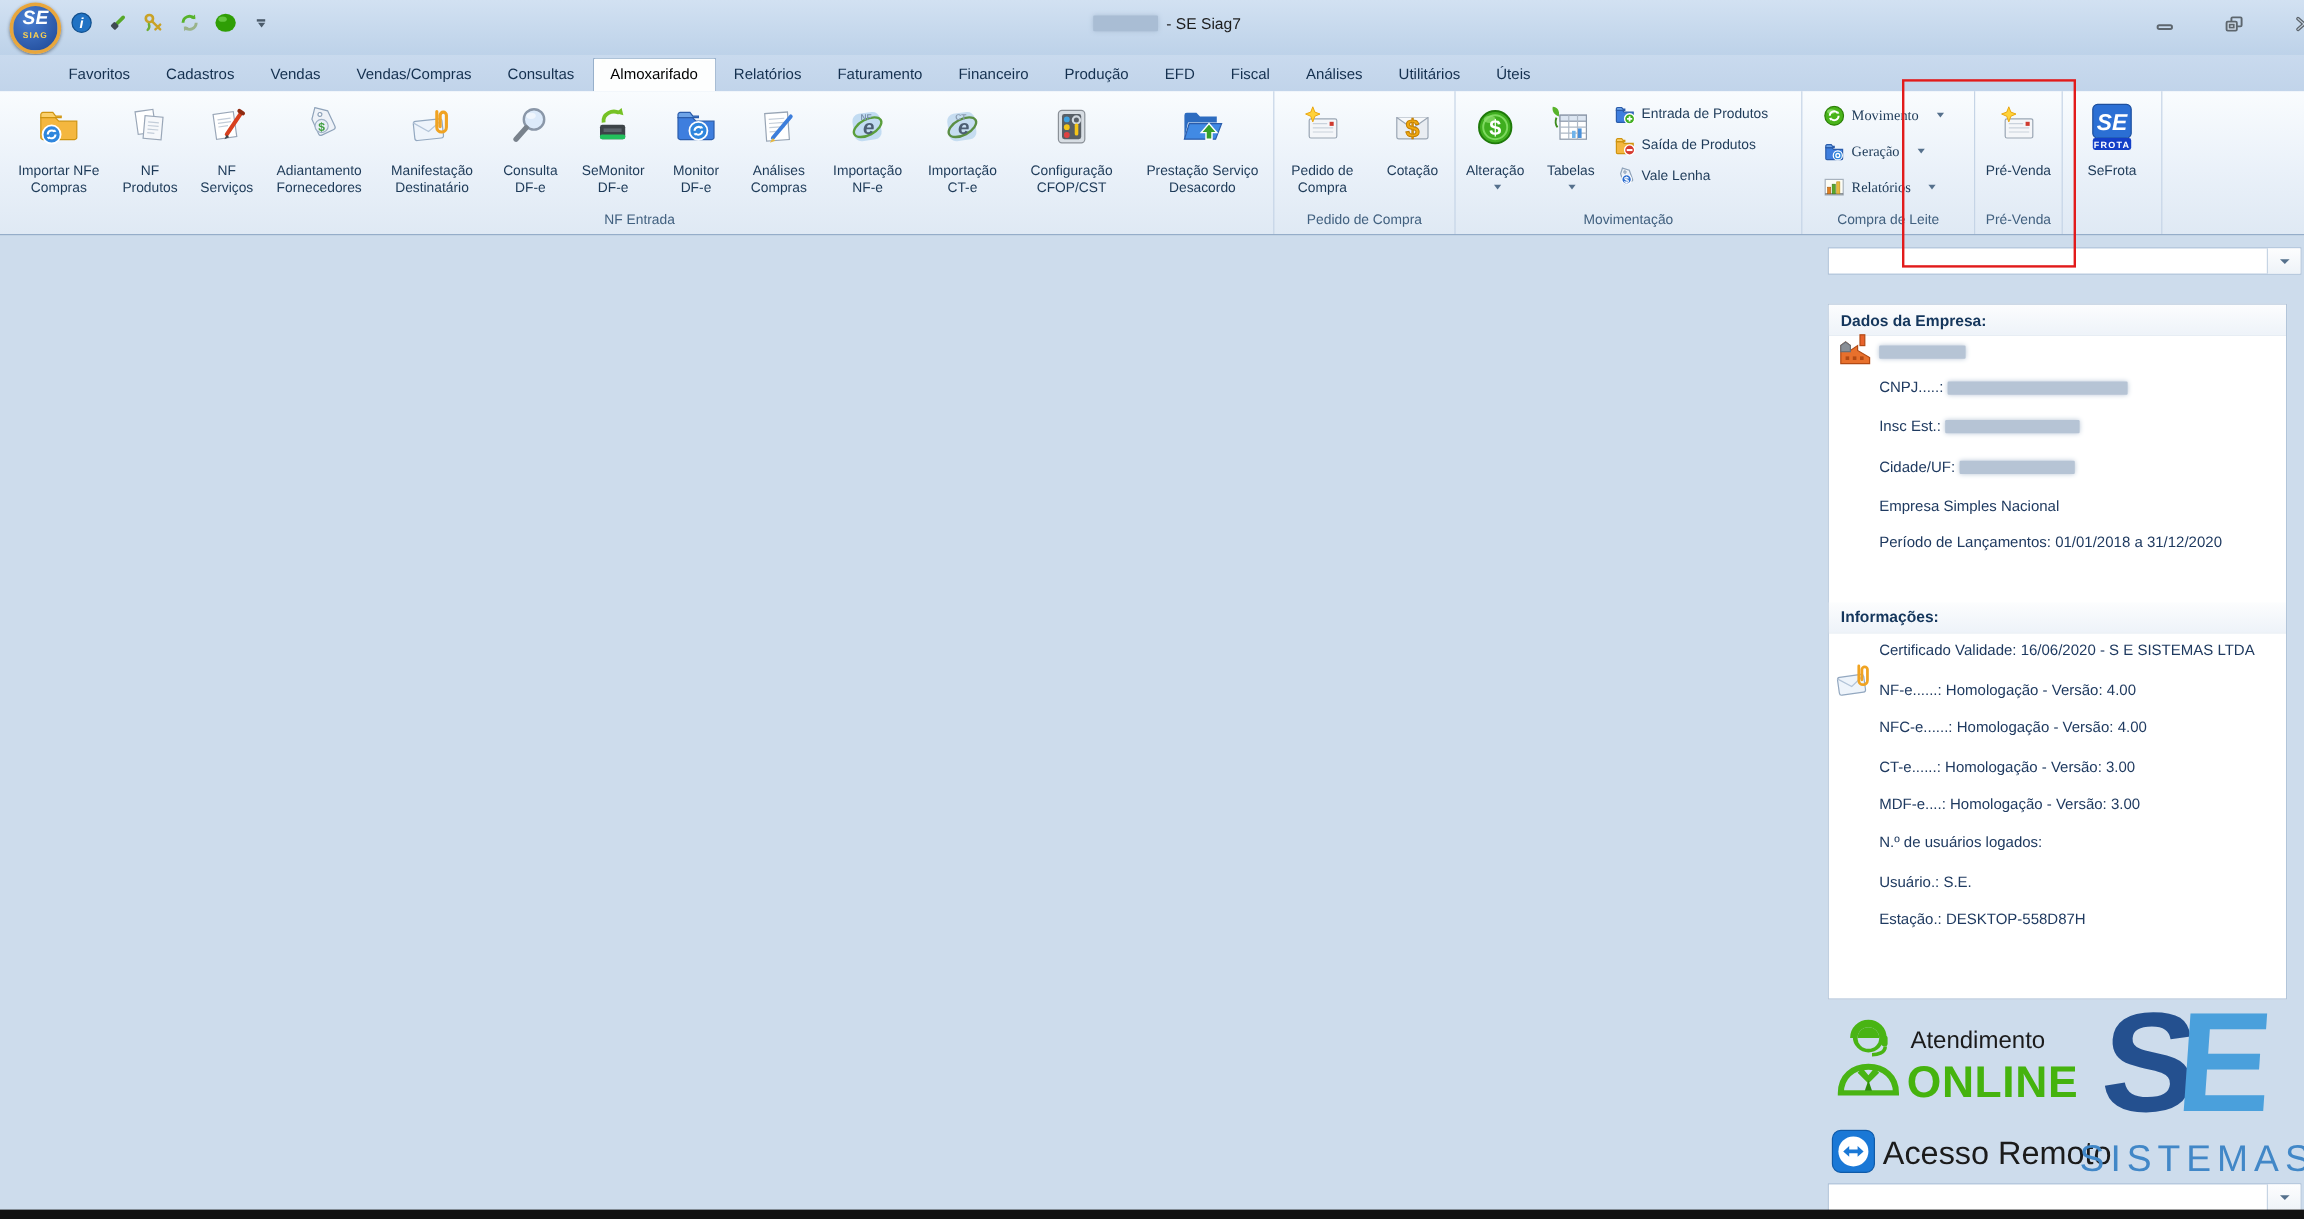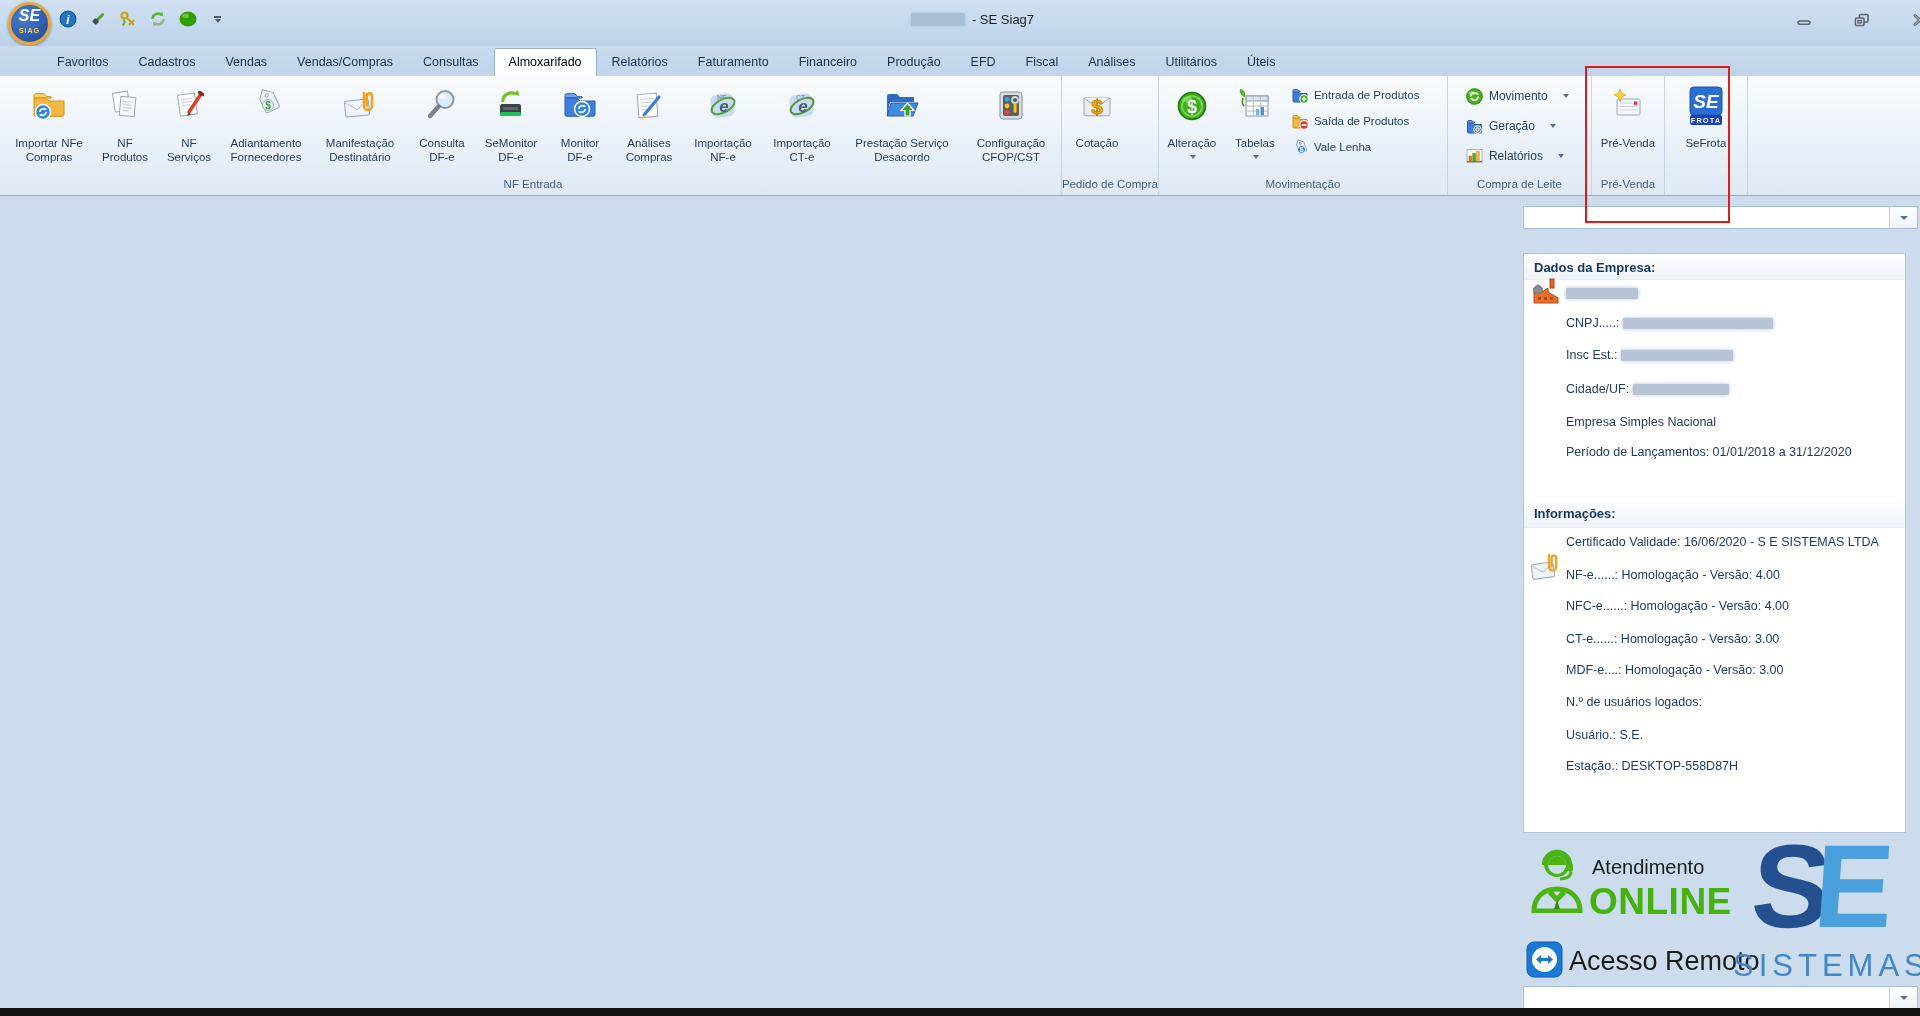--- a/index.html
+++ b/index.html
@@ -30,21 +30,21 @@
   .ribbon{position:absolute;top:76px;left:0;right:0;height:120px;background:linear-gradient(#f9fcfe,#eaf1f9 55%,#dfe9f4);border-bottom:1px solid #95adc9;display:flex;padding-left:5px;box-sizing:border-box;}
   .rgroup{display:flex;flex-direction:column;border-right:1px solid #c5d4e6;box-sizing:border-box;}
   .rbtns{flex:1;display:flex;align-items:stretch;}
   .rcap{height:19px;line-height:16px;text-align:center;font-size:11.5px;color:#41607f;white-space:nowrap;}
   .rbtn{display:flex;flex-direction:column;align-items:center;padding-top:7px;font-size:11.5px;color:#1d3a58;box-sizing:border-box;cursor:default;}
   .ric{height:46px;display:flex;align-items:center;justify-content:center;}
   .rlb{line-height:13.5px;text-align:center;margin-top:8px;white-space:nowrap;}
   .arr{display:inline-block;width:0;height:0;border-left:3.5px solid transparent;border-right:3.5px solid transparent;border-top:4px solid #55708c;vertical-align:middle;margin-left:3px;}
   .smallcol{display:flex;flex-direction:column;padding:9px 4px 0 6px;gap:6px;}
   .sbtn{display:flex;align-items:center;gap:5px;font-size:11.5px;color:#1d3a58;height:20px;white-space:nowrap;text-align:center;}
-  .leitecol{display:flex;flex-direction:column;padding:10px 0 0 18px;gap:10px;}
+  .leitecol{display:flex;flex-direction:column;padding:10px 0 0 18px;gap:10px;font-family:Liberation Serif, serif;}
   .mbtn{display:flex;align-items:center;gap:6px;font-size:12px;color:#1d3a58;height:20px;white-space:nowrap;}
   .mbtn .arr{margin-left:9px;}
 
   
   .hl{position:absolute;left:1585px;top:66px;width:141px;height:153px;border:2px solid #e21b1b;z-index:9;}
 
   
   .combo{position:absolute;background:#fff;border:1px solid #a9bed6;display:flex;box-sizing:border-box;}
   .combo .cfield{flex:1;}
   .combo .cbtn{width:27px;border-left:1px solid #c6d4e4;display:flex;align-items:center;justify-content:center;background:linear-gradient(#fdfdfe,#eef3f8);}
@@ -297,50 +297,61 @@
           <span class="ric">
               <svg width="40" height="40" viewBox="0 0 40 40">
                 <rect x="8" y="8" width="23" height="23" rx="6" fill="#c6ddf1" transform="rotate(-8 19.5 19.5)"></rect>
                 <ellipse cx="20" cy="20" rx="12.5" ry="6.5" fill="none" stroke="#5a8e44" stroke-width="2" transform="rotate(-28 20 20)"></ellipse>
                 <text x="14" y="14" font-size="7" font-weight="bold" fill="#8a9cb0">CT</text>
                 <text x="21" y="26" font-size="17" font-style="italic" font-weight="bold" fill="#4d5f74" text-anchor="middle">e</text>
               </svg>
             </span>
           <span class="rlb"><span>Importação</span><br><span>CT-e</span></span>
         </div>
-        <div class="rbtn" style="width:118px">
-          <span class="ric">
-              <svg width="40" height="40" viewBox="0 0 40 40">
-                <path d="M5 30V10a2 2 0 0 1 2-2h8l3 3h14v5H8z" fill="#2d6cc0"></path>
-                <path d="M5 30l4-13h27l-5 13z" fill="#418ae4" stroke="#2a5cab"></path>
-                <path d="M23 30v-5.5h-4l6.5-7.5 6.5 7.5h-4V30z" fill="#35a02c" stroke="#fff" stroke-width="1.2"></path>
-              </svg>
-            </span>
-          <span class="rlb"><span>Prestação Serviço</span><br><span>Desacordo</span></span>
-        </div>
         <div class="rbtn" style="width:100px">
           <span class="ric">
               <svg width="40" height="40" viewBox="0 0 40 40">
                 <rect x="9" y="6" width="22" height="27" rx="3" fill="#d7dde3" stroke="#8a9097"></rect>
                 <rect x="12" y="9" width="16" height="21" rx="2" fill="#585f66"></rect>
                 <circle cx="16" cy="13.5" r="2.4" fill="#3da0e0"></circle>
                 <circle cx="16" cy="20" r="2.4" fill="#f5c518"></circle>
                 <circle cx="16" cy="26.5" r="2.4" fill="#e04343"></circle>
                 <circle cx="24" cy="14" r="3" fill="none" stroke="#cfd6dd" stroke-width="1.8"></circle>
                 <rect x="22.6" y="17" width="3" height="10" rx="1.4" fill="#f5c518"></rect>
               </svg>
             </span>
           <span class="rlb"><span>Configuração</span><br><span>CFOP/CST</span></span>
         </div>
+        <div class="rbtn" style="width:118px">
+          <span class="ric">
+              <svg width="40" height="40" viewBox="0 0 40 40">
+                <path d="M5 30V10a2 2 0 0 1 2-2h8l3 3h14v5H8z" fill="#2d6cc0"></path>
+                <path d="M5 30l4-13h27l-5 13z" fill="#418ae4" stroke="#2a5cab"></path>
+                <path d="M23 30v-5.5h-4l6.5-7.5 6.5 7.5h-4V30z" fill="#35a02c" stroke="#fff" stroke-width="1.2"></path>
+              </svg>
+            </span>
+          <span class="rlb"><span>Prestação Serviço</span><br><span>Desacordo</span></span>
+        </div>
       </div>
       <div class="rcap">NF Entrada</div>
     </div>
 
     <div class="rgroup">
       <div class="rbtns">
+        <div class="rbtn" style="width:80px">
+          <span class="ric">
+              <svg width="40" height="40" viewBox="0 0 40 40">
+                <rect x="9" y="13" width="23" height="16" rx="1.5" fill="#f4f6f9" stroke="#9aa6b4"></rect>
+                <path d="M12 17h12M12 20.5h17M12 24h17" stroke="#c9d2dc"></path>
+                <rect x="26" y="15.5" width="3.4" height="3.4" fill="#cf3b30"></rect>
+                <path d="M12 3l1.7 4.4L18 9l-4.3 1.9L12 15.6l-1.7-4.7L6 9l4.3-1.6z" fill="#ffd23a" stroke="#e8a40c" stroke-width=".8"></path>
+              </svg>
+            </span>
+          <span class="rlb"><span>Pedido de</span><br><span>Compra</span></span>
+        </div>
         <div class="rbtn" style="width:70px">
           <span class="ric">
               <svg width="40" height="40" viewBox="0 0 40 40">
                 <path d="M7 12h26v16a1.8 1.8 0 0 1-1.8 1.8H8.8A1.8 1.8 0 0 1 7 28z" fill="#e9edf2" stroke="#9aa6b4"></path>
                 <path d="M7 12l13 9 13-9" fill="#f7f9fb" stroke="#9aa6b4"></path>
                 <text x="20" y="28" font-size="21" font-weight="bold" fill="#f0a90f" stroke="#c07d00" stroke-width=".8" text-anchor="middle">$</text>
               </svg>
             </span>
           <span class="rlb"><span>Cotação</span></span>
         </div>

